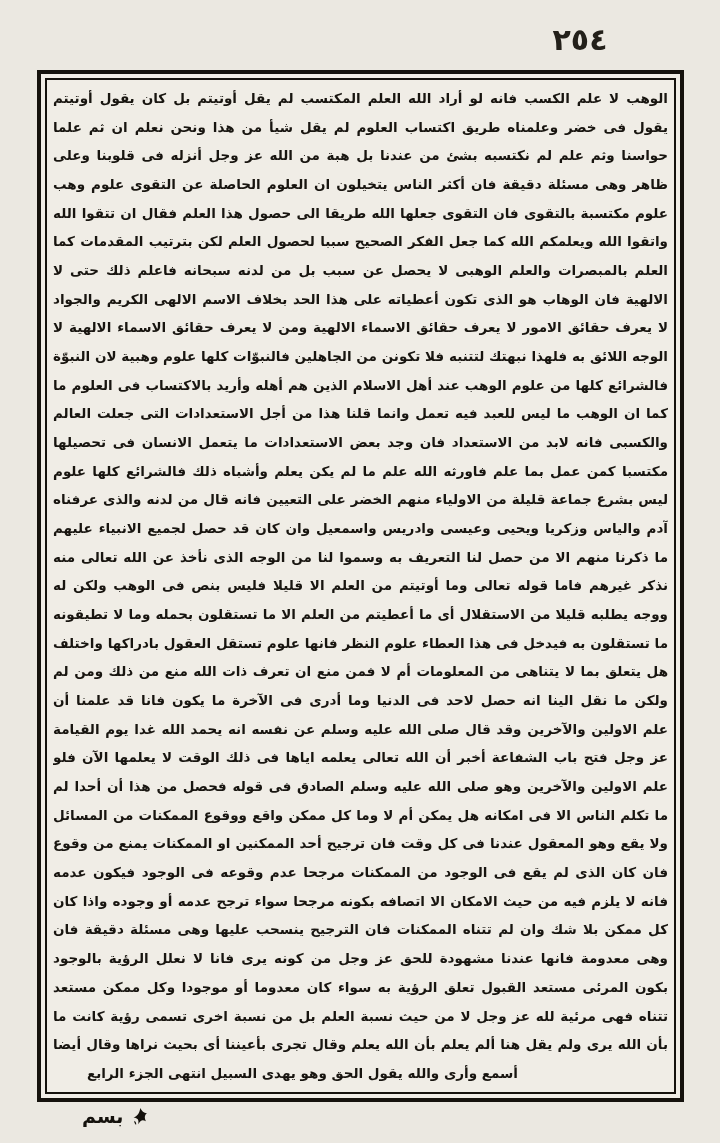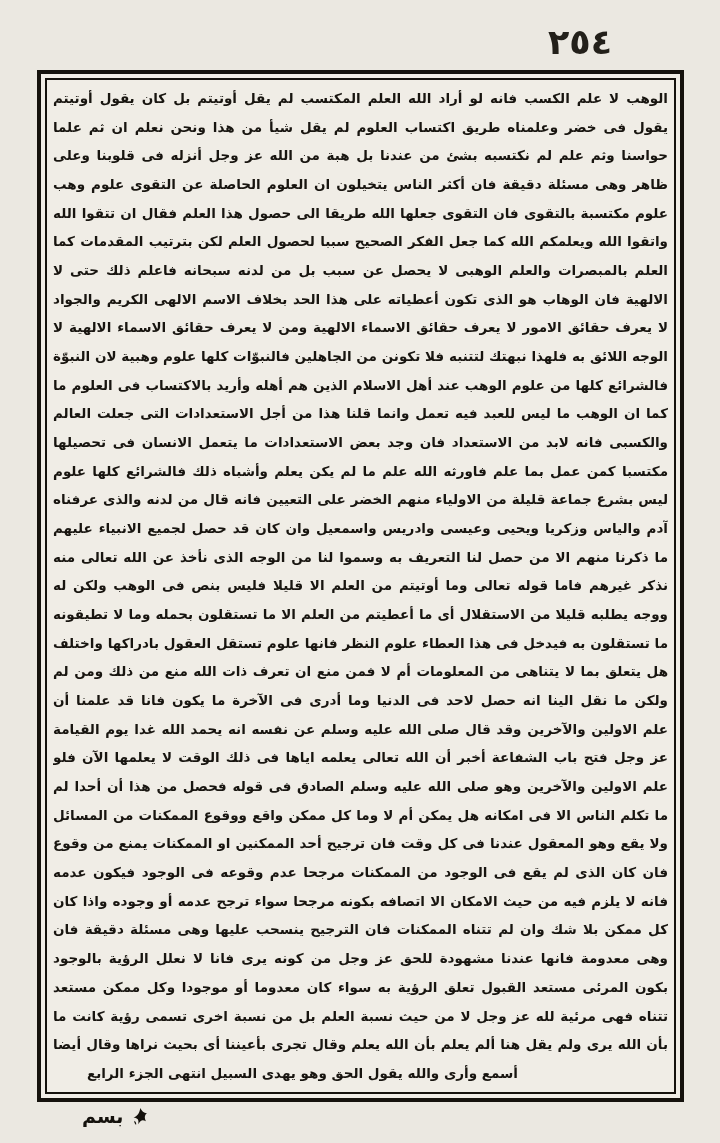--- a/index.html
+++ b/index.html
@@ -5,21 +5,21 @@
   html,body{margin:0;padding:0;}
   body{
     width:720px;height:1143px;position:relative;overflow:hidden;
     background:#ebe8e1;
     font-family:"DejaVu Sans",sans-serif;
     color:#1a1712;
   }
   
   .page-number{
     position:absolute;top:22px;left:535px;width:90px;height:34px;
-    text-align:center;font-size:35px;font-weight:bold;color:#23201a;
+    text-align:center;font-size:30px;font-weight:bold;color:#23201a;
     letter-spacing:2px;
   }
   
   .frame-outer{
     position:absolute;left:37px;top:70px;width:647px;height:1032px;
     border:4px solid #15120d;box-sizing:border-box;background:#f0ede6;
   }
   .frame-inner{
     position:absolute;inset:4px;border:2px solid #15120d;box-sizing:border-box;
   }

